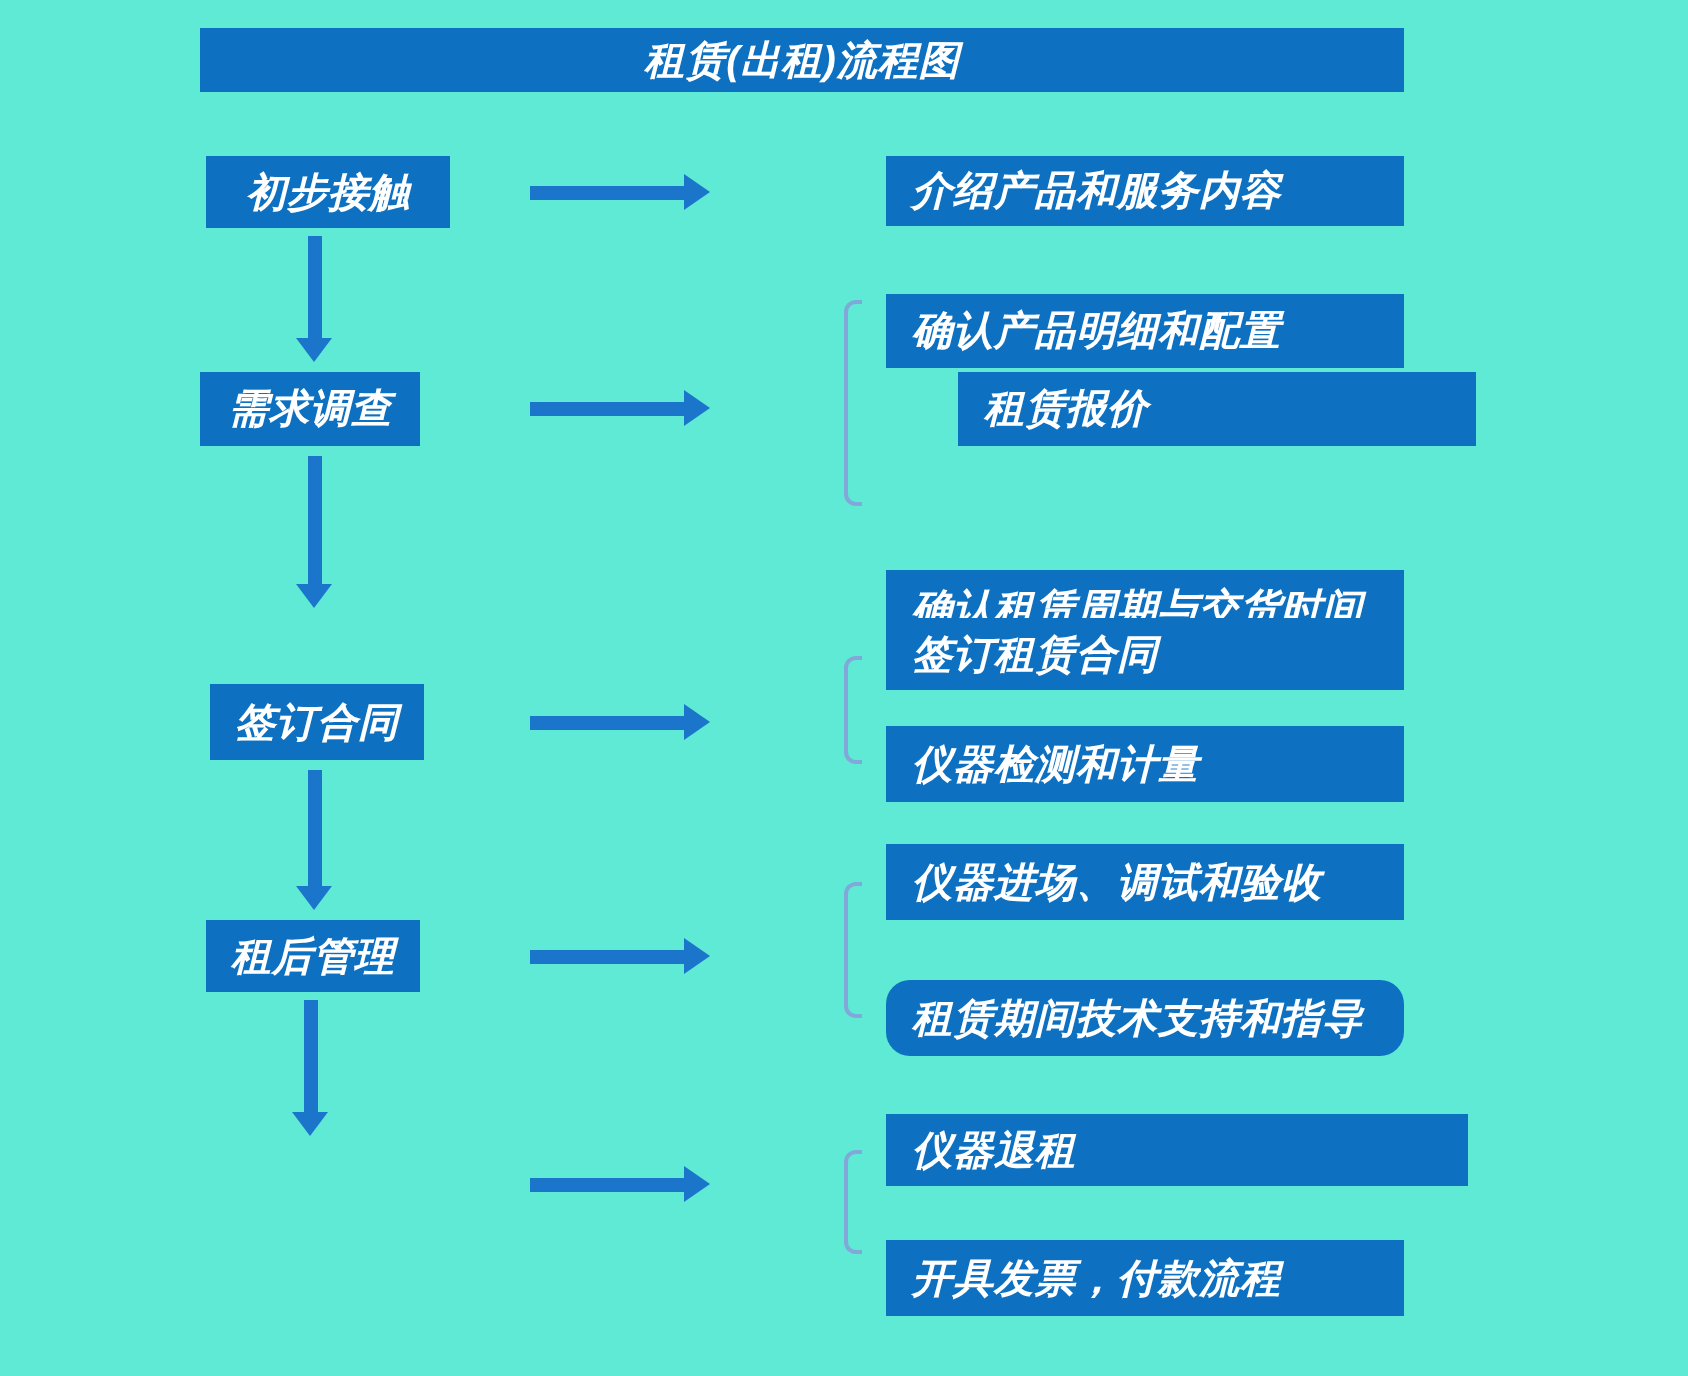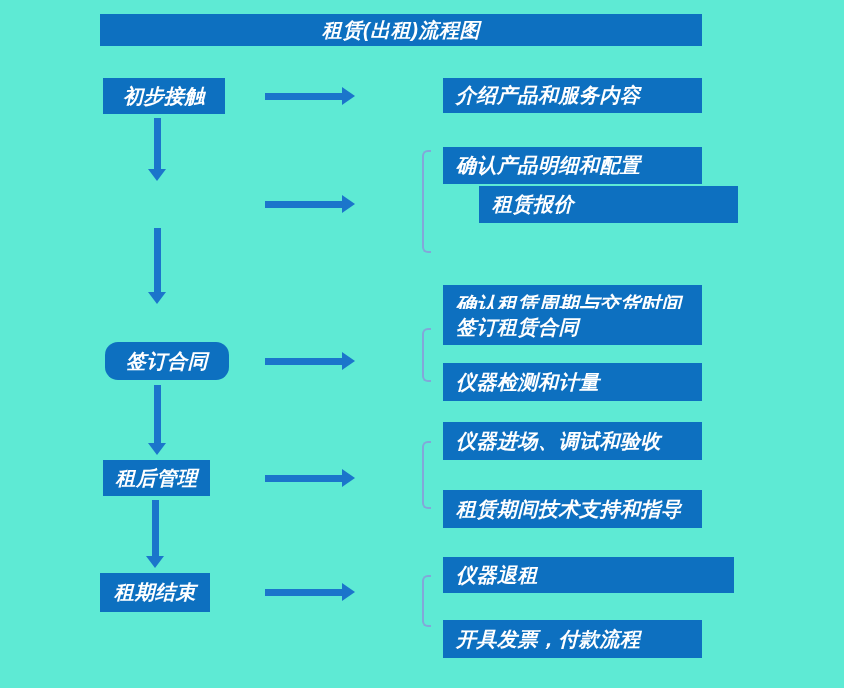--- a/index.html
+++ b/index.html
@@ -57,40 +57,43 @@
     <div class="head"></div>
   </div>
   <div class="bluebox detail" style="left:443px;top:78px;width:259px;height:35px;">
     <span>介绍产品和服务内容</span>
   </div>
   <div class="v-arrow" style="left:148px;top:118px;width:18px;height:63px;">
     <div class="shaft"></div>
     <div class="head"></div>
   </div>
 
+  <div class="bluebox centered" style="left:100px;top:186px;width:110px;height:37px;">
+    <span>需求调查</span>
+  </div>
   <div class="h-arrow" style="left:265px;top:195px;width:90px;height:18px;">
     <div class="shaft"></div>
     <div class="head"></div>
   </div>
   <div class="bracket" style="left:422px;top:150px;height:103px;"></div>
   <div class="bluebox detail" style="left:443px;top:131px;width:259px;height:37px;margin-top:16px;">
     <span>确认产品明细和配置</span>
   </div>
   <div class="bluebox detail" style="left:443px;top:186px;width:259px;height:37px;margin-left:36px;">
     <span>租赁报价</span>
   </div>
   <div class="bluebox detail" style="left:443px;top:242px;width:259px;height:38px;margin-top:43px;">
     <span>确认租赁周期与交货时间</span>
   </div>
   <div class="v-arrow" style="left:148px;top:228px;width:18px;height:76px;">
     <div class="shaft"></div>
     <div class="head"></div>
   </div>
 
-  <div class="bluebox centered" style="left:105px;top:342px;width:124px;height:38px;border-radius:13px;">
+  <div class="bluebox centered" style="left:105px;top:342px;width:107px;height:38px;">
     <span>签订合同</span>
   </div>
   <div class="h-arrow" style="left:265px;top:352px;width:90px;height:18px;">
     <div class="shaft"></div>
     <div class="head"></div>
   </div>
   <div class="bracket" style="left:422px;top:328px;height:54px;"></div>
   <div class="bluebox detail" style="left:443px;top:309px;width:259px;height:36px;">
     <span>签订租赁合同</span>
   </div>
@@ -106,31 +109,28 @@
     <span>租后管理</span>
   </div>
   <div class="h-arrow" style="left:265px;top:469px;width:90px;height:18px;">
     <div class="shaft"></div>
     <div class="head"></div>
   </div>
   <div class="bracket" style="left:422px;top:441px;height:68px;"></div>
   <div class="bluebox detail" style="left:443px;top:422px;width:259px;height:38px;">
     <span>仪器进场、调试和验收</span>
   </div>
-  <div class="bluebox detail" style="left:443px;top:490px;width:259px;height:38px;">
+  <div class="bluebox detail" style="left:443px;top:490px;width:259px;height:38px;border-radius:12px;">
     <span>租赁期间技术支持和指导</span>
   </div>
   <div class="v-arrow" style="left:146px;top:500px;width:18px;height:68px;">
     <div class="shaft"></div>
     <div class="head"></div>
   </div>
 
-  <div class="bluebox centered" style="left:100px;top:573px;width:110px;height:39px;">
-    <span>租期结束</span>
-  </div>
   <div class="h-arrow" style="left:265px;top:583px;width:90px;height:18px;">
     <div class="shaft"></div>
     <div class="head"></div>
   </div>
   <div class="bracket" style="left:422px;top:575px;height:52px;"></div>
   <div class="bluebox detail" style="left:443px;top:557px;width:291px;height:36px;">
     <span>仪器退租</span>
   </div>
   <div class="bluebox detail" style="left:443px;top:620px;width:259px;height:38px;">
     <span>开具发票，付款流程</span>

